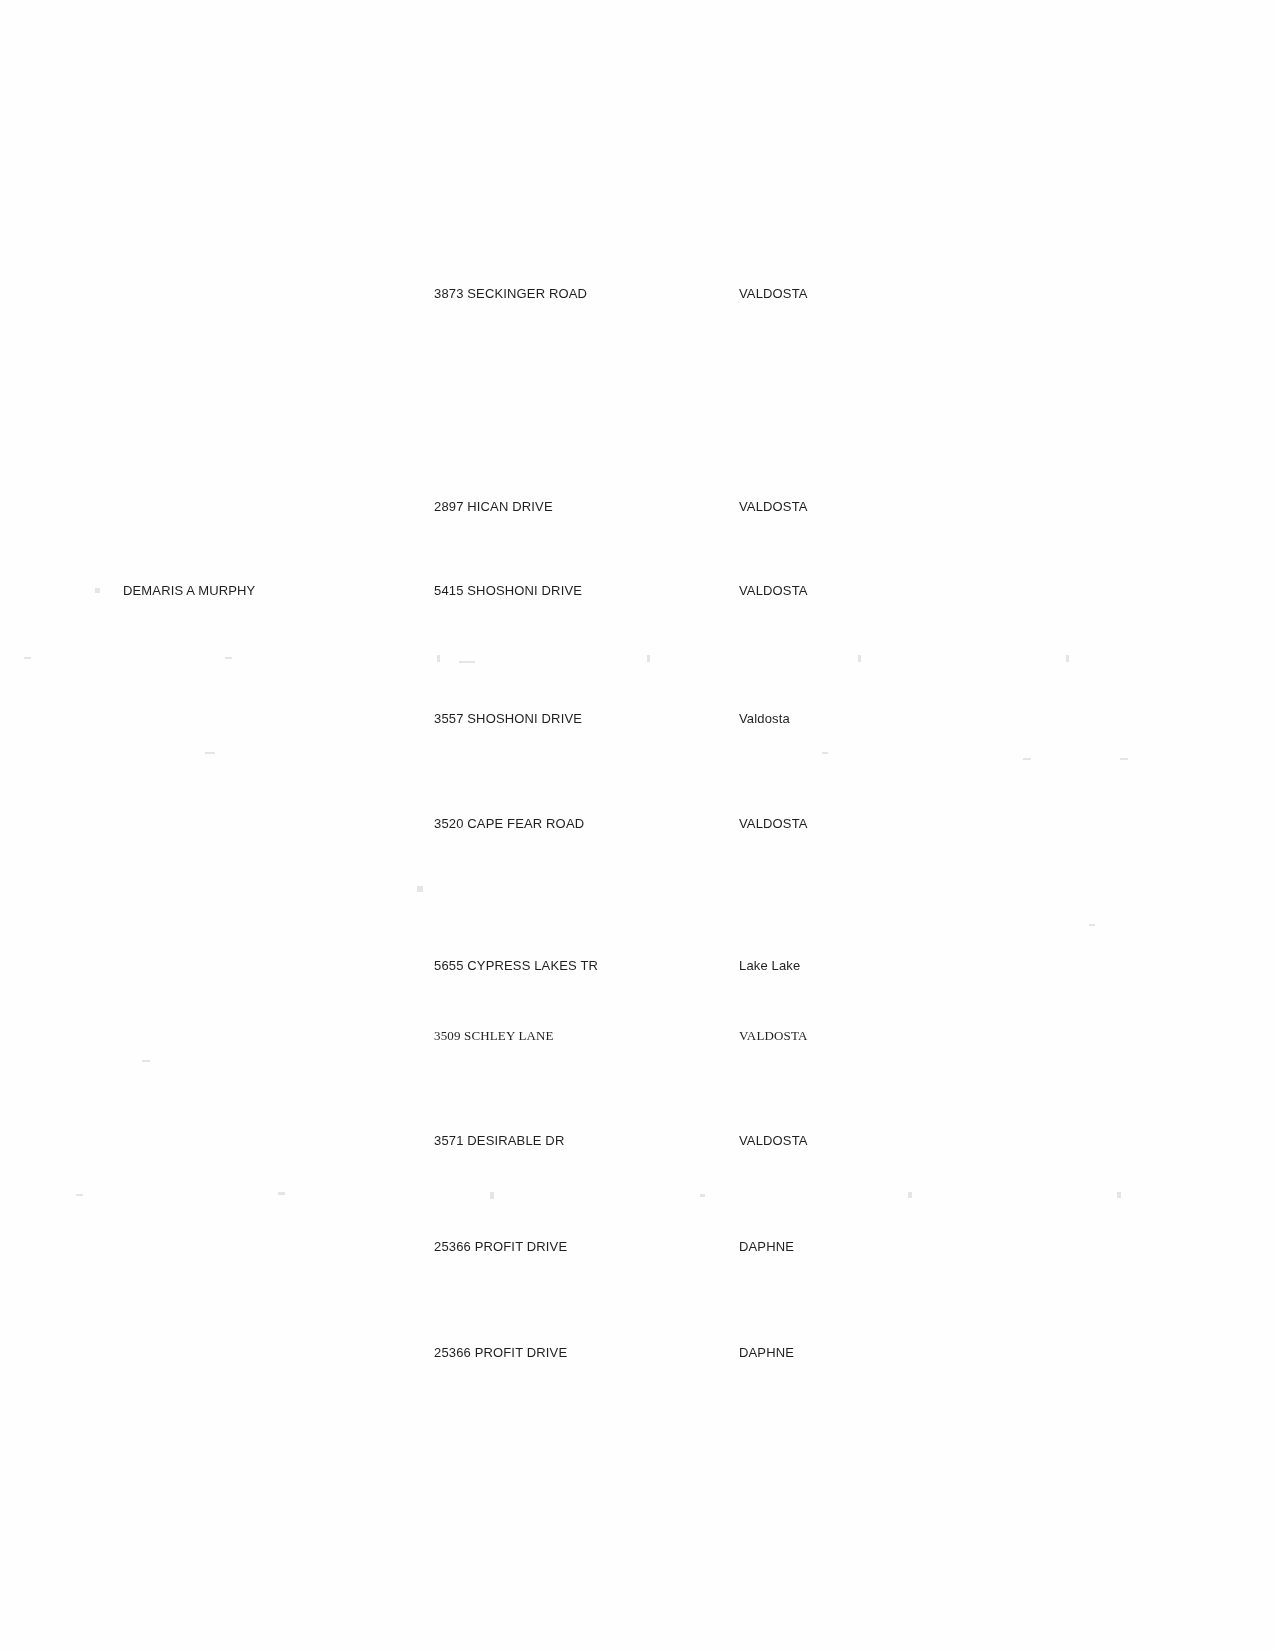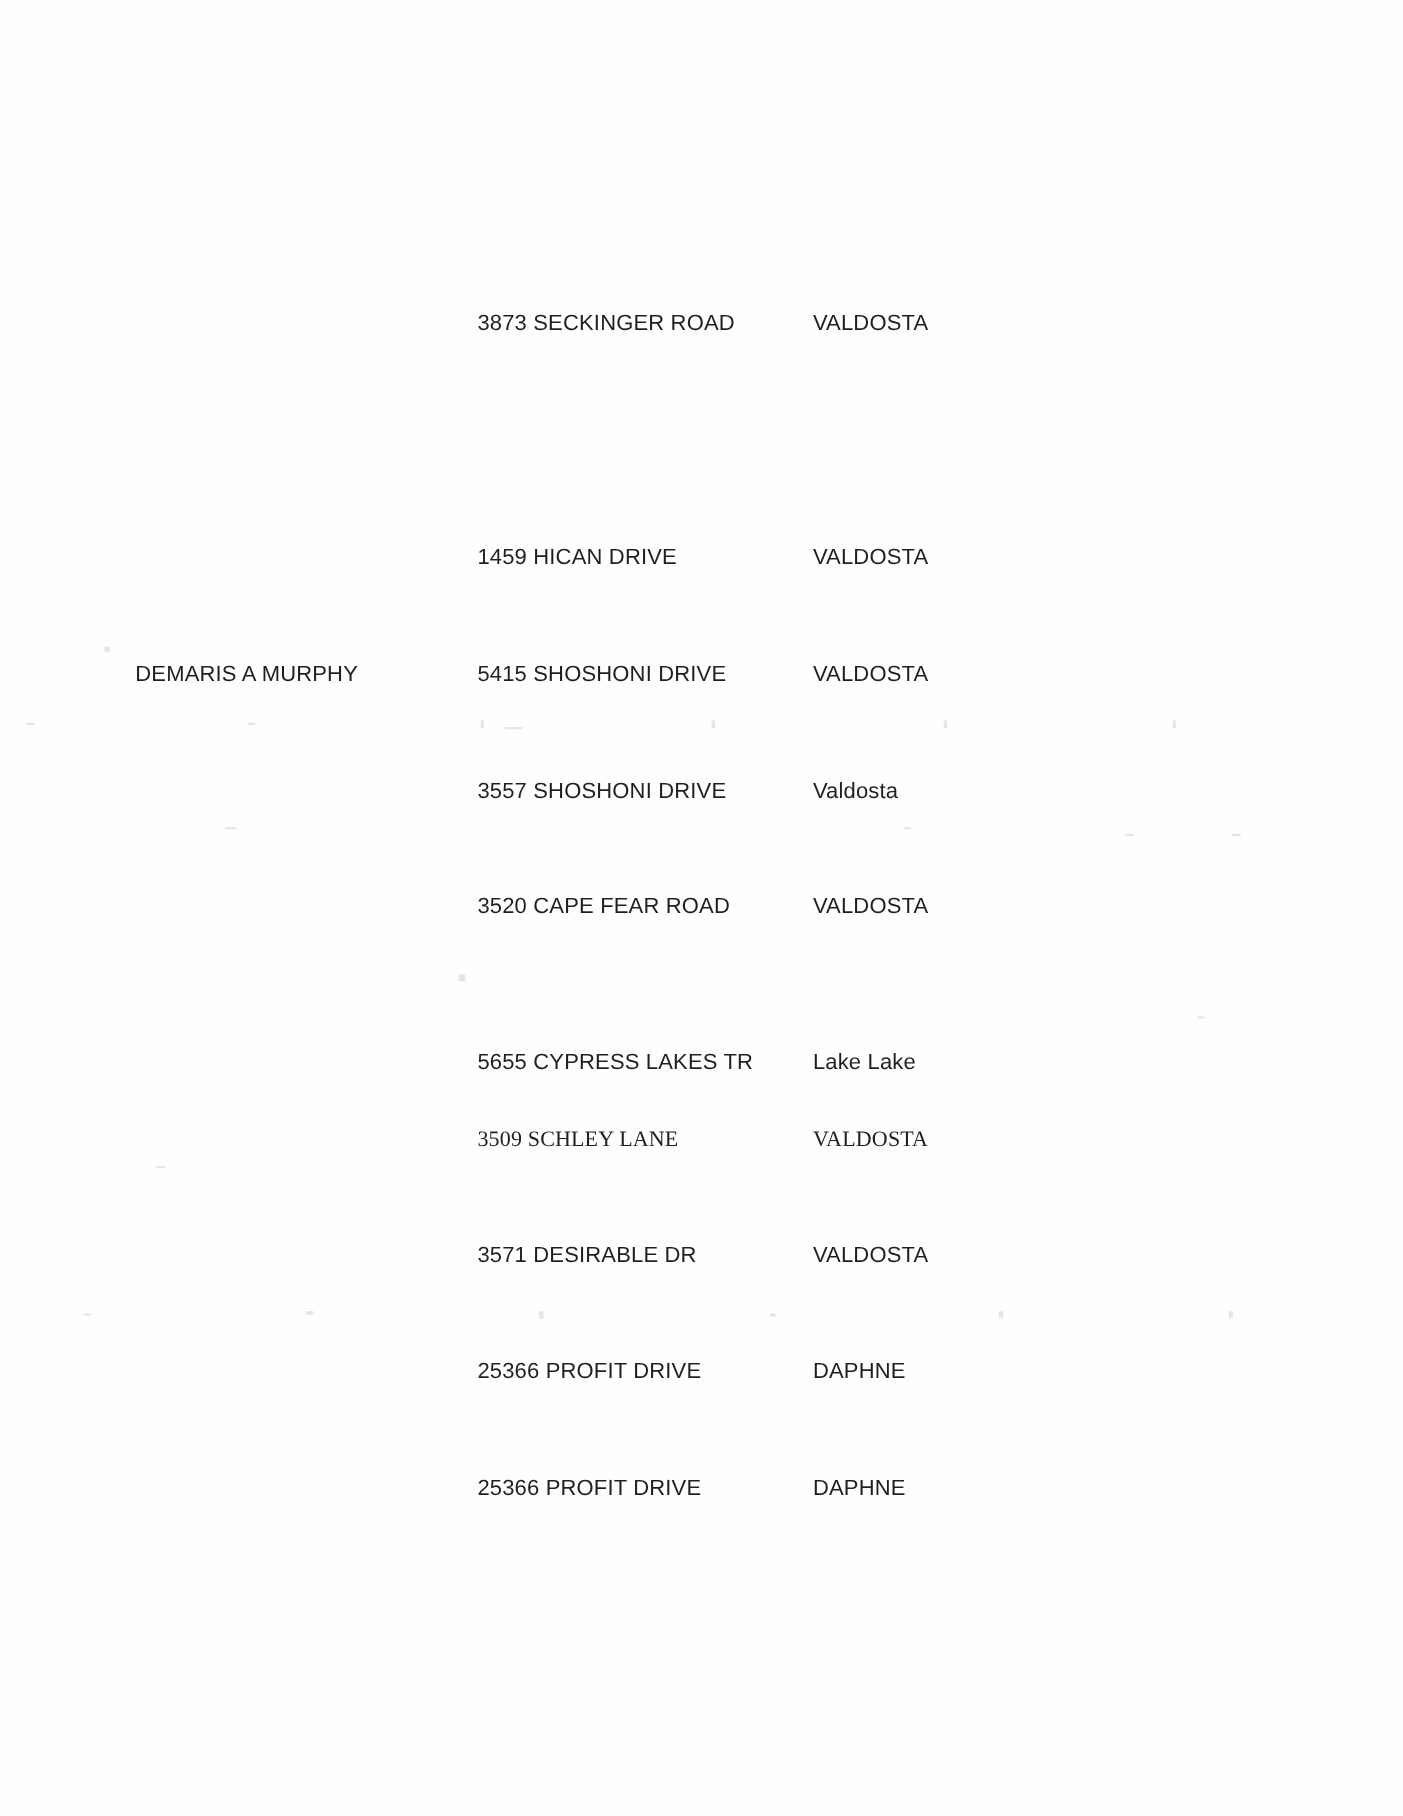--- a/index.html
+++ b/index.html
@@ -29,21 +29,21 @@
   }
   .row {
     position: absolute;
     left: 0;
     width: 1275px;
     height: 30px;
     display: block;
   }
   .cell {
     position: absolute;
-    font-size: 20px;
+    font-size: 13px;
     line-height: 30px;
     white-space: nowrap;
     letter-spacing: .15px;
     color: #211e1f;
   }
   .c-name  { left: 123px; }
   .c-addr  { left: 434px; }
   .c-city  { left: 739px; }
 </style>
 </head>
@@ -76,25 +76,25 @@
   <div class="list">
 
     <div class="row" style="top:279px;">
       <span class="cell c-name"></span>
       <span class="cell c-addr">3873 SECKINGER ROAD</span>
       <span class="cell c-city">VALDOSTA</span>
     </div>
 
     <div class="row" style="top:492px;">
       <span class="cell c-name"></span>
-      <span class="cell c-addr">1459 HICAN DRIVE</span>
+      <span class="cell c-addr">2897 HICAN DRIVE</span>
       <span class="cell c-city">VALDOSTA</span>
     </div>
 
-    <div class="row" style="top:598px;">
+    <div class="row" style="top:576px;">
       <span class="cell c-name">DEMARIS A MURPHY</span>
       <span class="cell c-addr">5415 SHOSHONI DRIVE</span>
       <span class="cell c-city">VALDOSTA</span>
     </div>
 
     <div class="row" style="top:704px;">
       <span class="cell c-name"></span>
       <span class="cell c-addr">3557 SHOSHONI DRIVE</span>
       <span class="cell c-city">Valdosta</span>
     </div>

